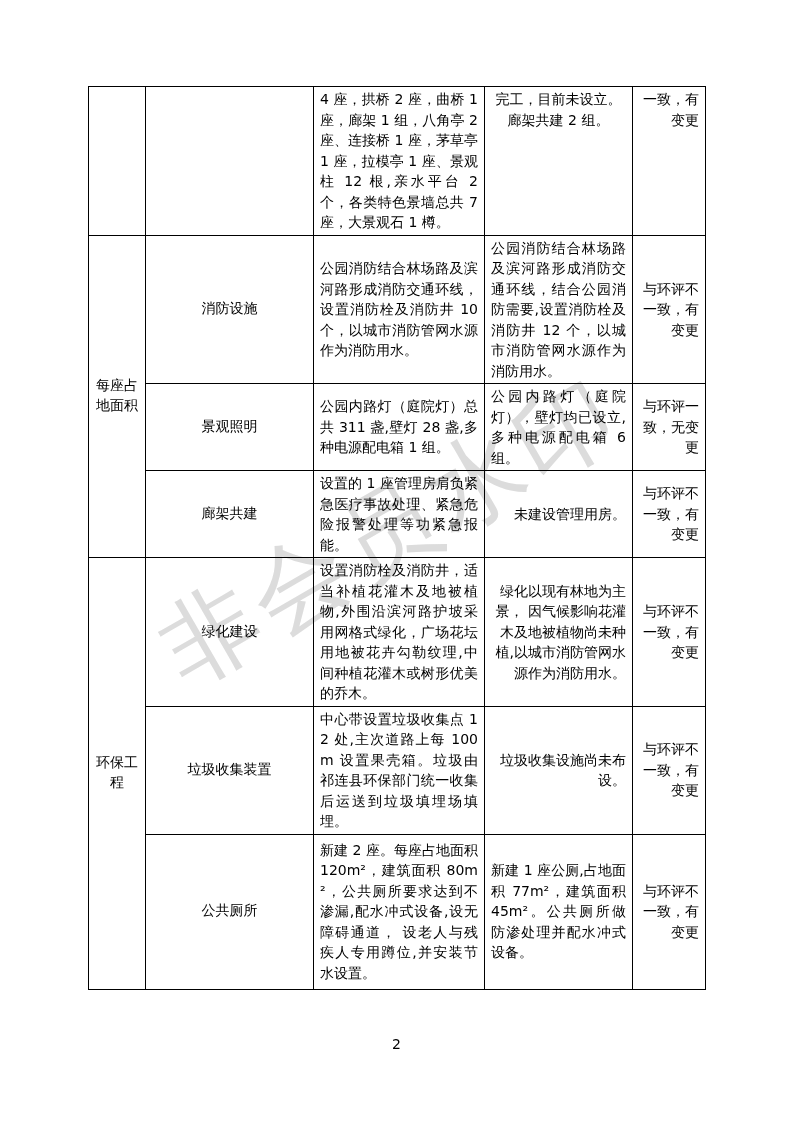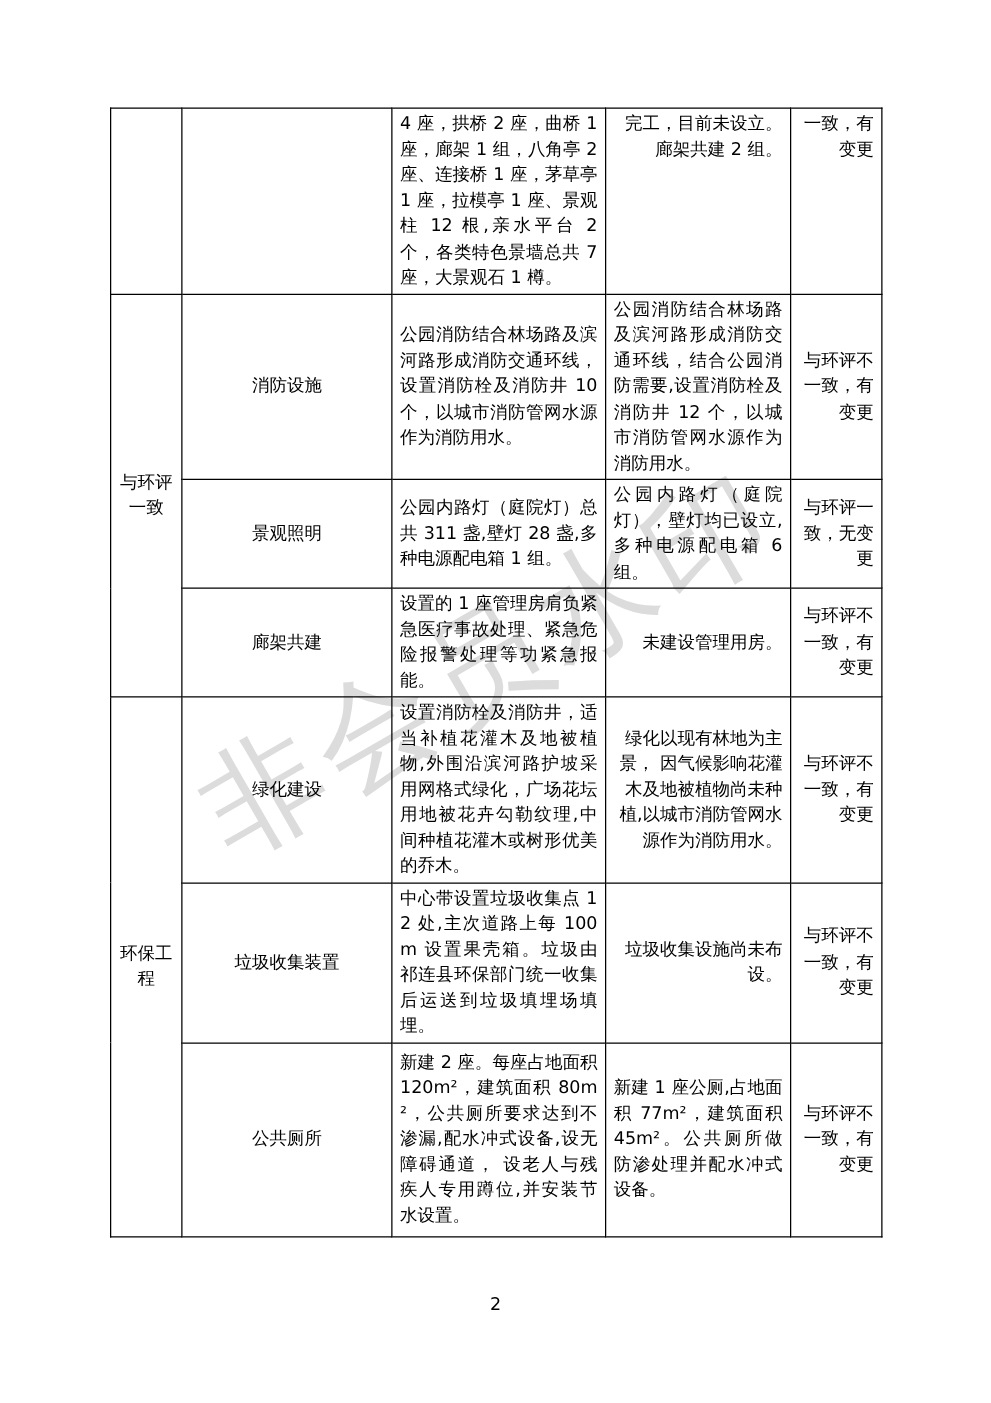--- a/index.html
+++ b/index.html
@@ -46,25 +46,26 @@
     line-height: 20.5px;
     padding: 2px 6px;
     vertical-align: middle;
     overflow: hidden;
     word-break: break-all;
     background: transparent;
   }
   td.cat, td.item {
     text-align: center;
     word-break: keep-all;
+    font-family: Liberation Serif, serif;
   }
   td.cat { padding: 2px 4px; word-break: break-all; }
   .al-j { text-align: justify; }
   .al-c { text-align: right; }
-  .al-l { text-align: right; }
+  .al-l { text-align: center; }
   .v-top { vertical-align: top !important; }
   tr.r1 { height: 143px; margin-top: 44px; }
   tr.r2 { height: 144px; }
   tr.r3 { height: 63px; }
   tr.r4 { height: 85px; }
   tr.r5 { height: 139px; }
   tr.r6 { height: 100px; }
   tr.r7 { height: 155px; }
   .page-footer {
     position: absolute;
@@ -91,21 +92,21 @@
   </colgroup>
   <tbody>
     <tr class="r1">
       <td class="cat v-top"></td>
       <td class="item v-top"></td>
       <td class="al-j v-top">4 座，拱桥 2 座，曲桥 1 座，廊架 1 组，八角亭 2 座、连接桥 1 座，茅草亭 1 座，拉模亭 1 座、景观柱 12 根,亲水平台 2 个，各类特色景墙总共 7 座，大景观石 1 樽。</td>
       <td class="al-l v-top">完工，目前未设立。廊架共建 2 组。</td>
       <td class="al-c v-top">一致，有变更</td>
     </tr>
     <tr class="r2">
-      <td class="cat" rowspan="3">与环评一致</td>
+      <td class="cat" rowspan="3">每座占地面积</td>
       <td class="item">消防设施</td>
       <td class="al-j">公园消防结合林场路及滨河路形成消防交通环线，设置消防栓及消防井 10 个，以城市消防管网水源作为消防用水。</td>
       <td class="al-j">公园消防结合林场路及滨河路形成消防交通环线，结合公园消防需要,设置消防栓及消防井 12 个，以城市消防管网水源作为消防用水。</td>
       <td class="al-c">与环评不一致，有变更</td>
     </tr>
     <tr class="r3">
       <td class="item">景观照明</td>
       <td class="al-j">公园内路灯（庭院灯）总共 311 盏,壁灯 28 盏,多种电源配电箱 1 组。</td>
       <td class="al-j">公园内路灯（庭院灯），壁灯均已设立,多种电源配电箱 6 组。</td>
       <td class="al-c">与环评一致，无变更</td>

